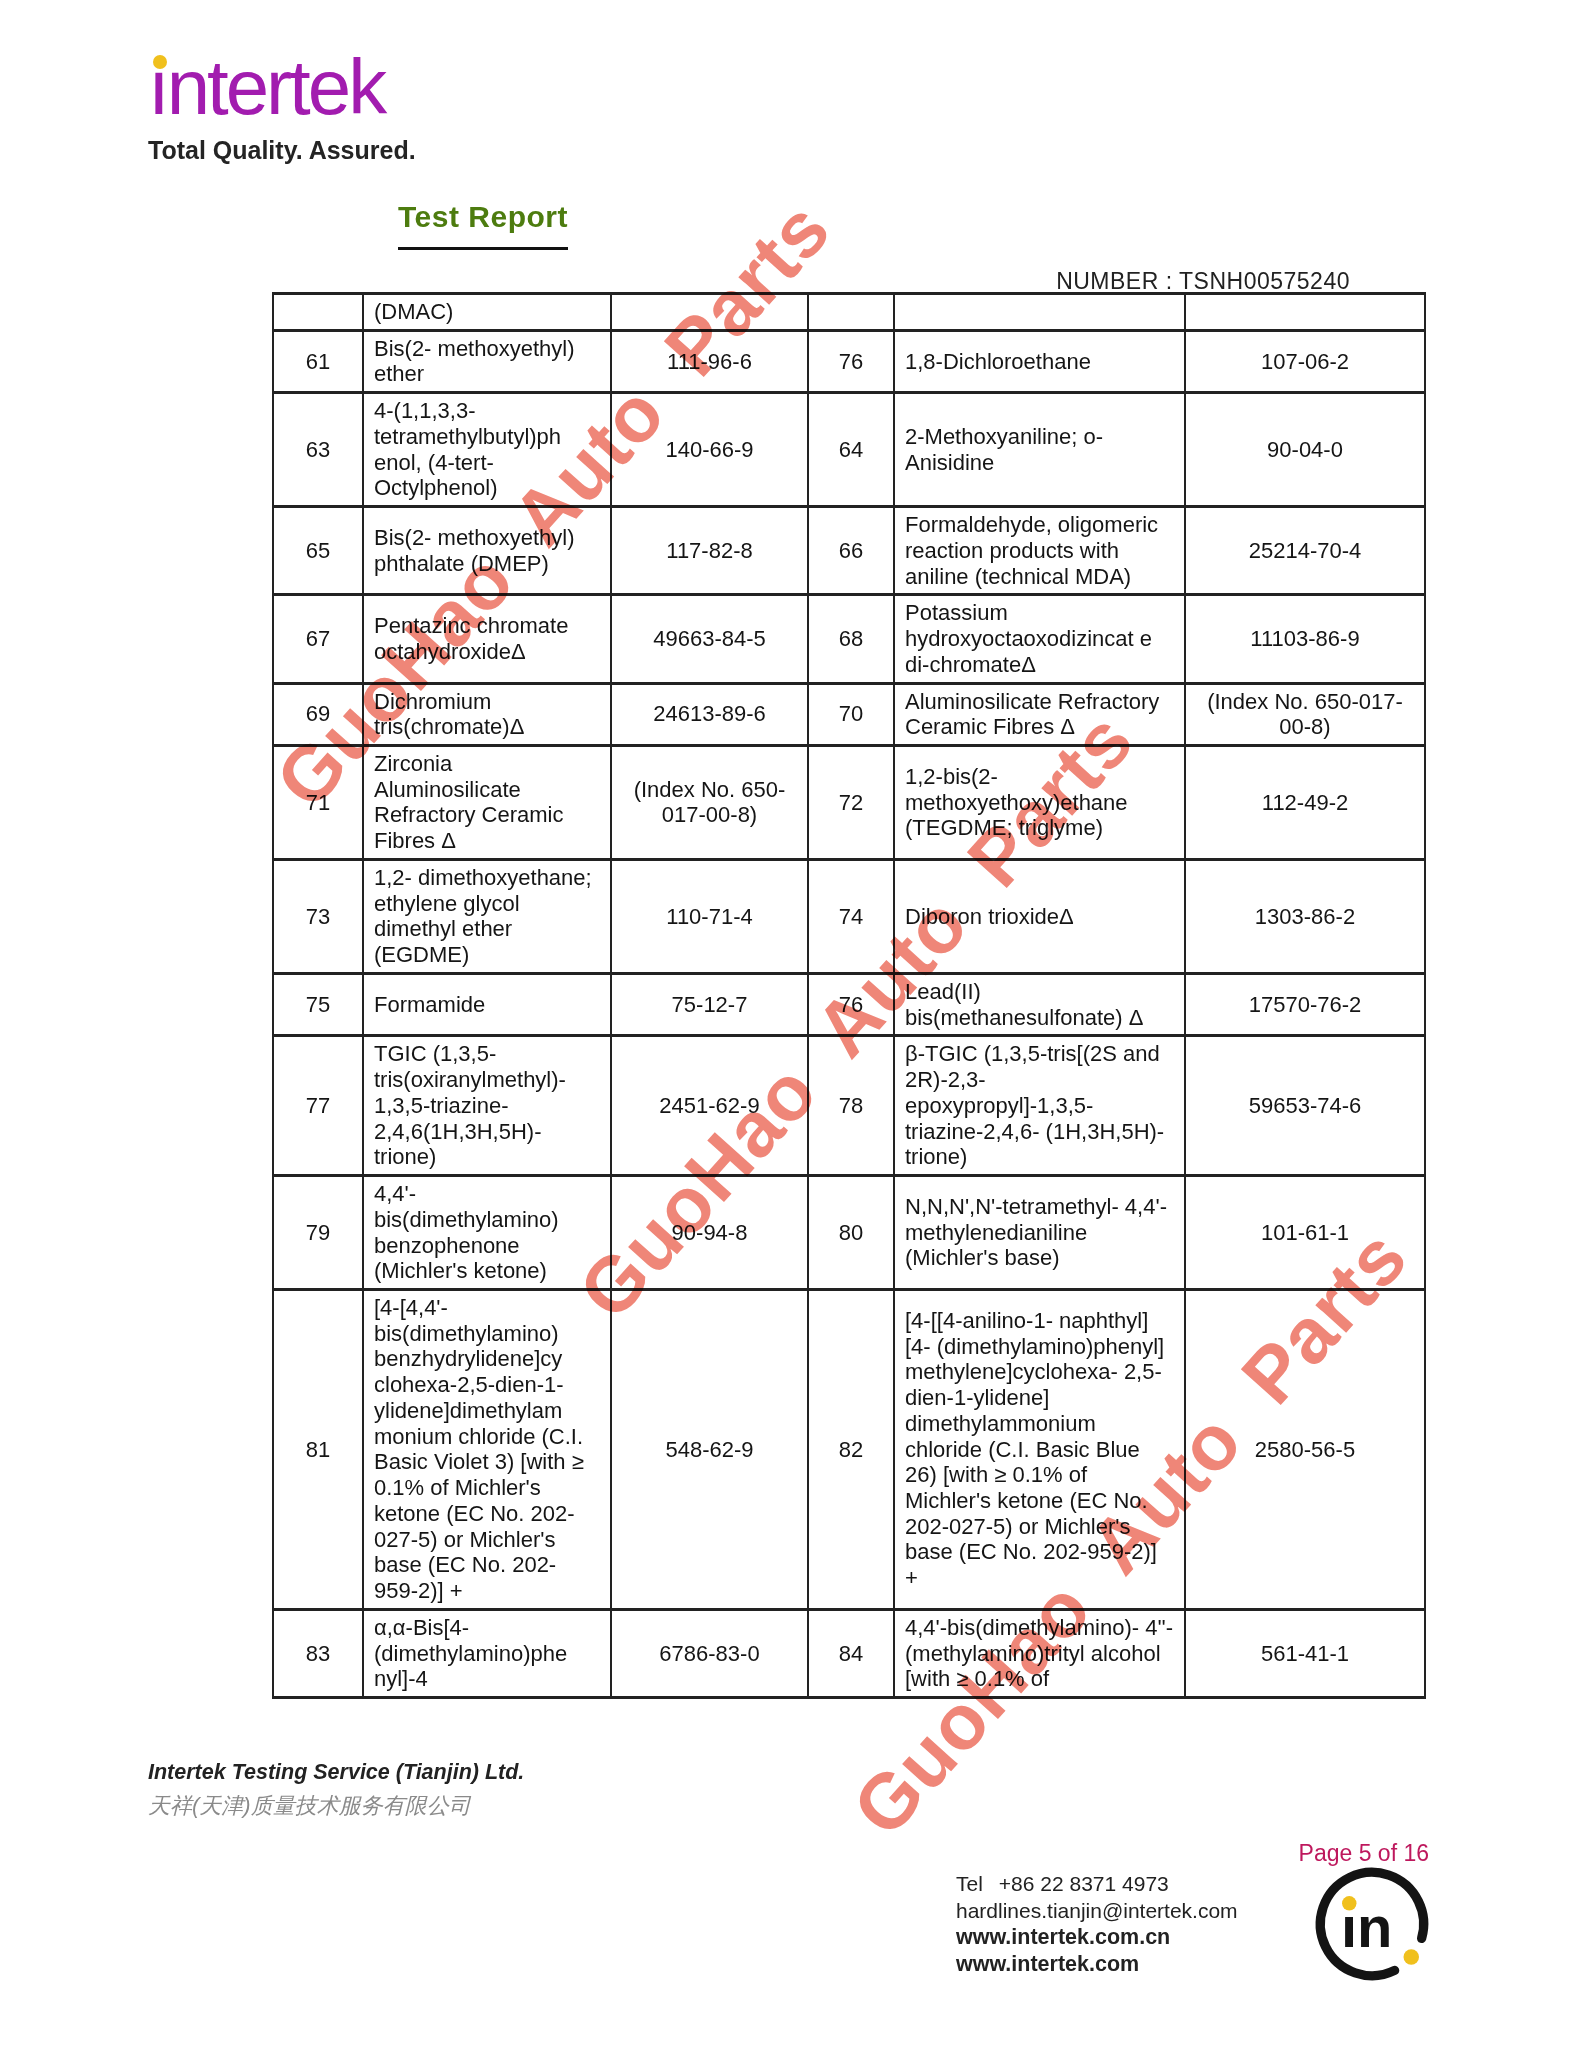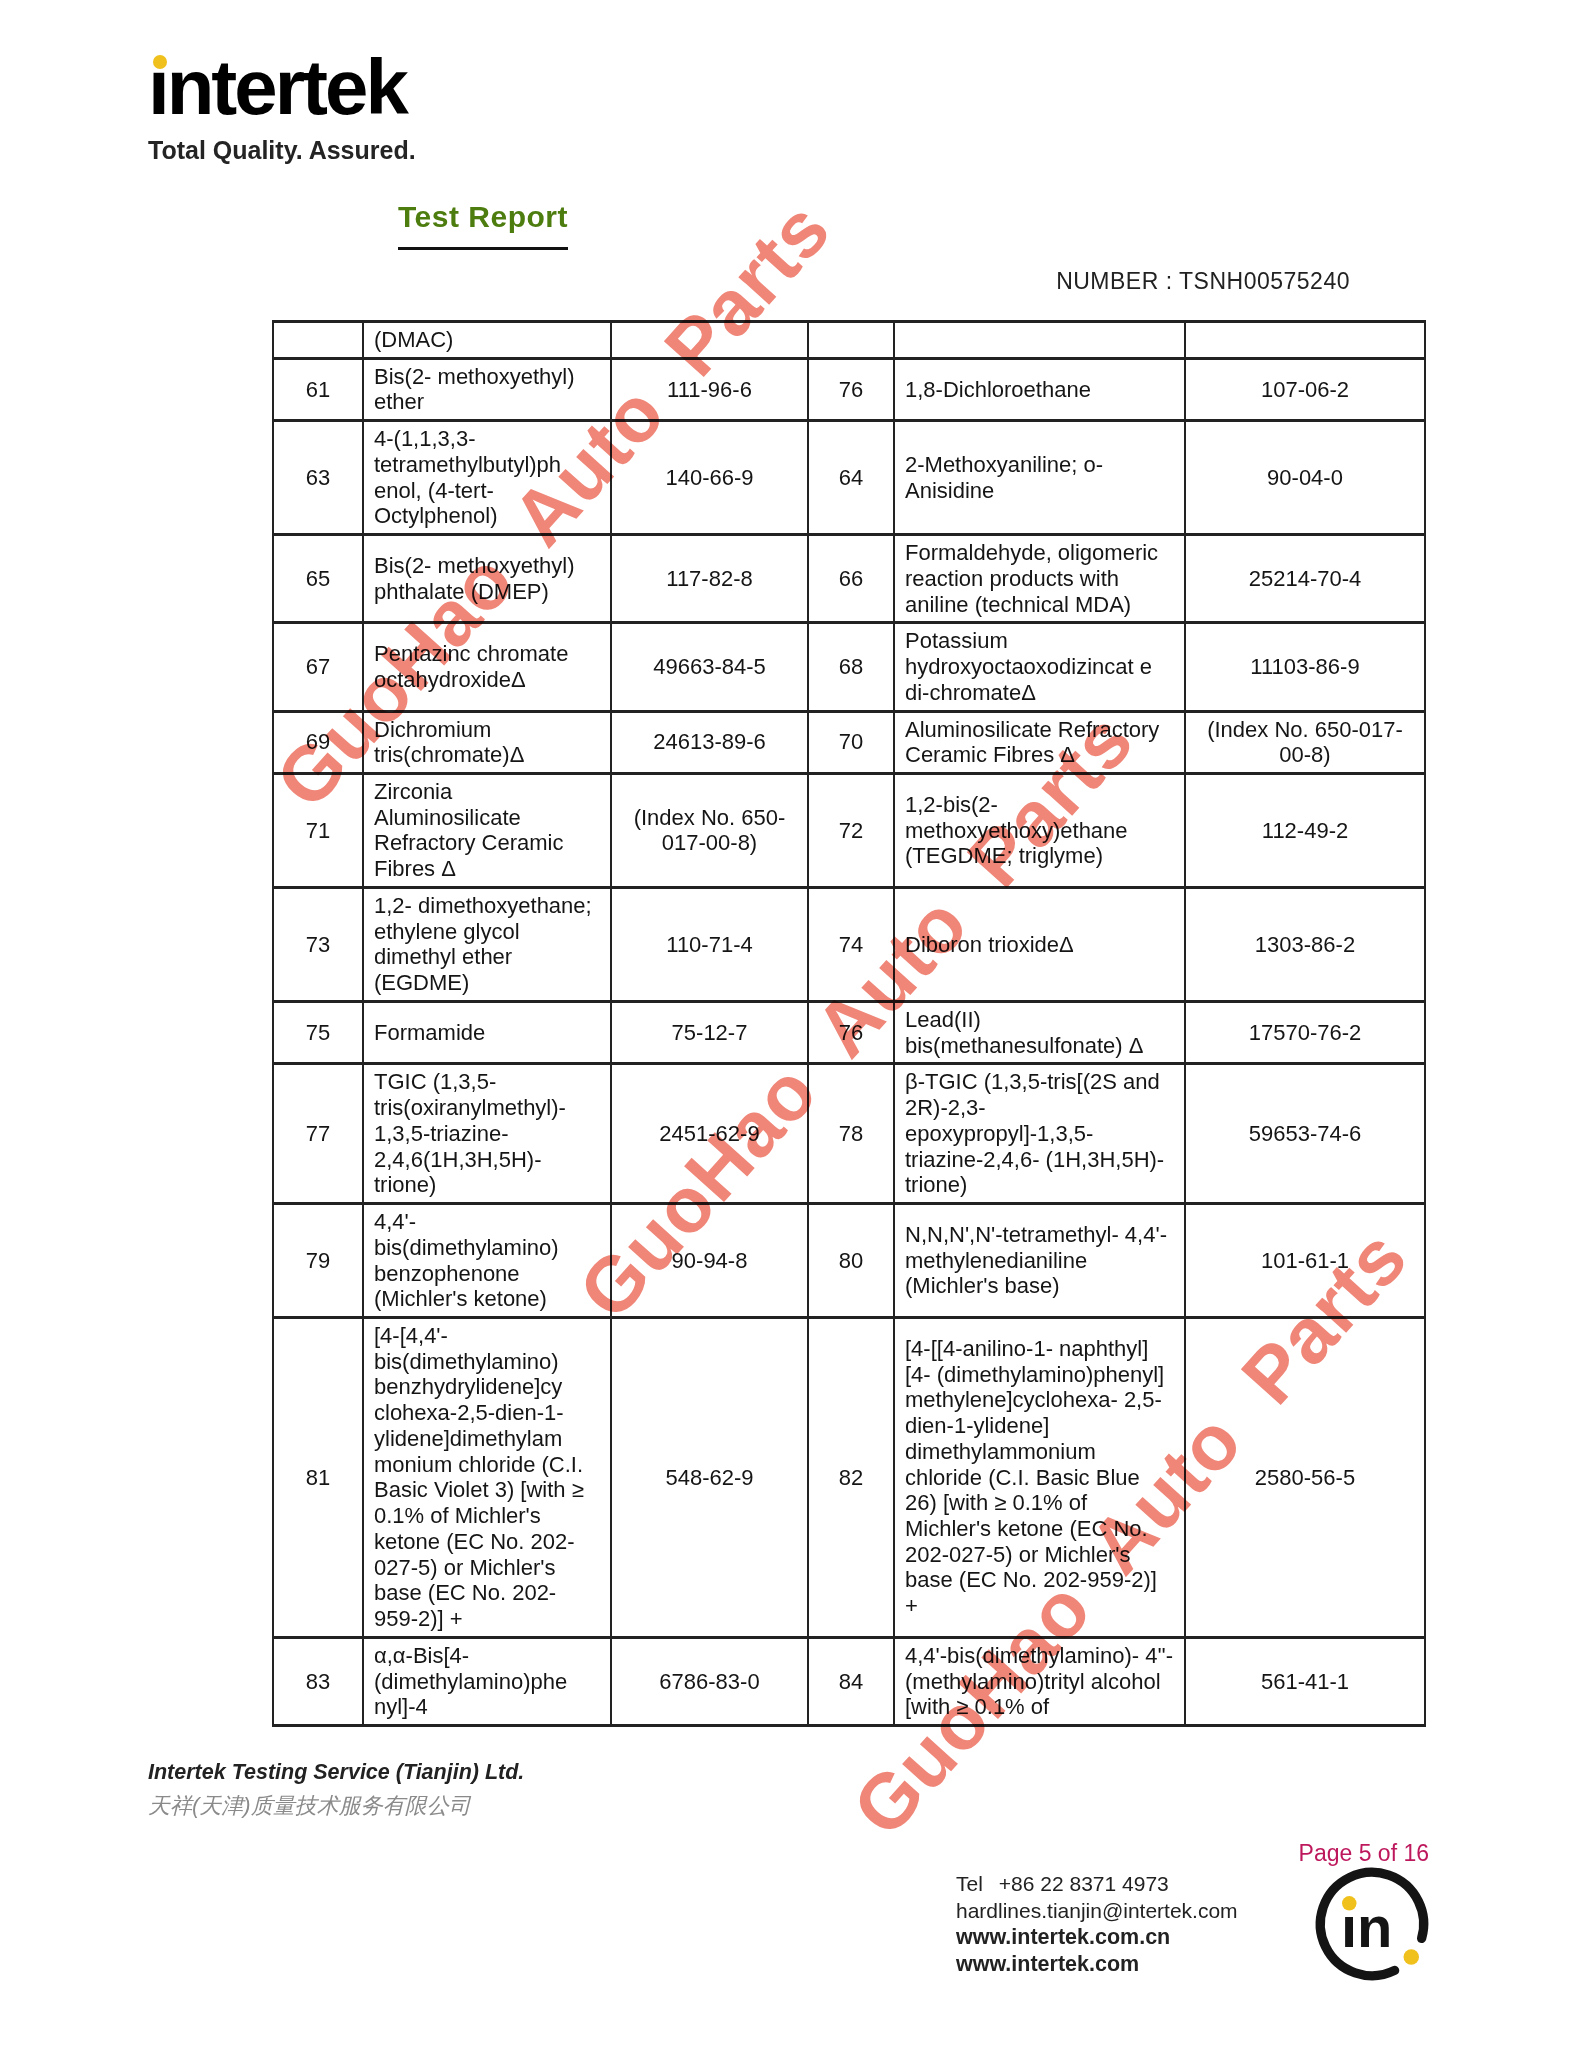--- a/index.html
+++ b/index.html
@@ -5,41 +5,41 @@
   * { margin:0; padding:0; box-sizing:border-box; }
   html,body { background:#ffffff; }
   .page {
     position:relative; width:1583px; height:2048px; background:#ffffff;
     font-family:"Liberation Sans", sans-serif; color:#1b1b1b; overflow:hidden;
   }
 
   
   .logo-block { position:absolute; left:148px; top:48px; }
   .logo-word {
-    position:relative; font-size:78px; font-weight:bold; letter-spacing:-3px;
-    color:#000000; line-height:1;
+    position:relative; font-size:78px; font-weight:normal; letter-spacing:-3px;
+    color:#a21caf; line-height:1;
   }
   .logo-dot {
     position:absolute; left:5px; top:7px; width:14px; height:14px;
     border-radius:50%; background:#f0c01d;
   }
   .logo-tagline { margin-top:10px; font-size:25px; font-weight:bold; color:#242424; letter-spacing:0px; }
 
   
   .report-title {
     position:absolute; left:398px; top:200px; font-size:30px; font-weight:bold;
     color:#4d7c0f; border-bottom:3px solid #111; padding-bottom:13px; letter-spacing:0.5px;
   }
   .report-number {
     position:absolute; right:233px; top:268px; font-size:23px; color:#222; letter-spacing:0.5px;
   }
 
   
   table.subst {
-    position:absolute; left:272px; top:320px; width:1152px;
+    position:absolute; left:272px; top:292px; width:1152px;
     border-collapse:collapse; table-layout:fixed;
     font-size:22px; line-height:1.17; color:#151515;padding-left:12px;
   }
   table.subst td {
     border:2px solid #222; border-top-width:3px; border-bottom-width:3px;
     vertical-align:middle; overflow-wrap:break-word;
   }
   td.cell-no  { text-align:center; padding:4px 4px; }
   td.cell-cas { text-align:center; padding:4px 8px; }
   td.cell-name{ text-align:left;  padding:4px 10px; }

